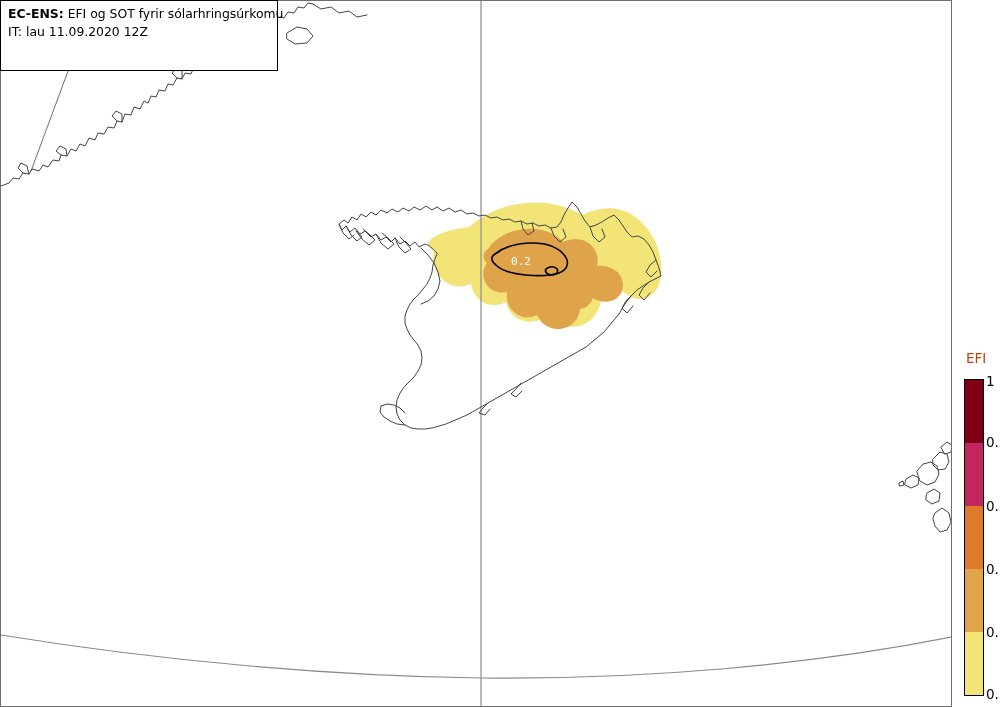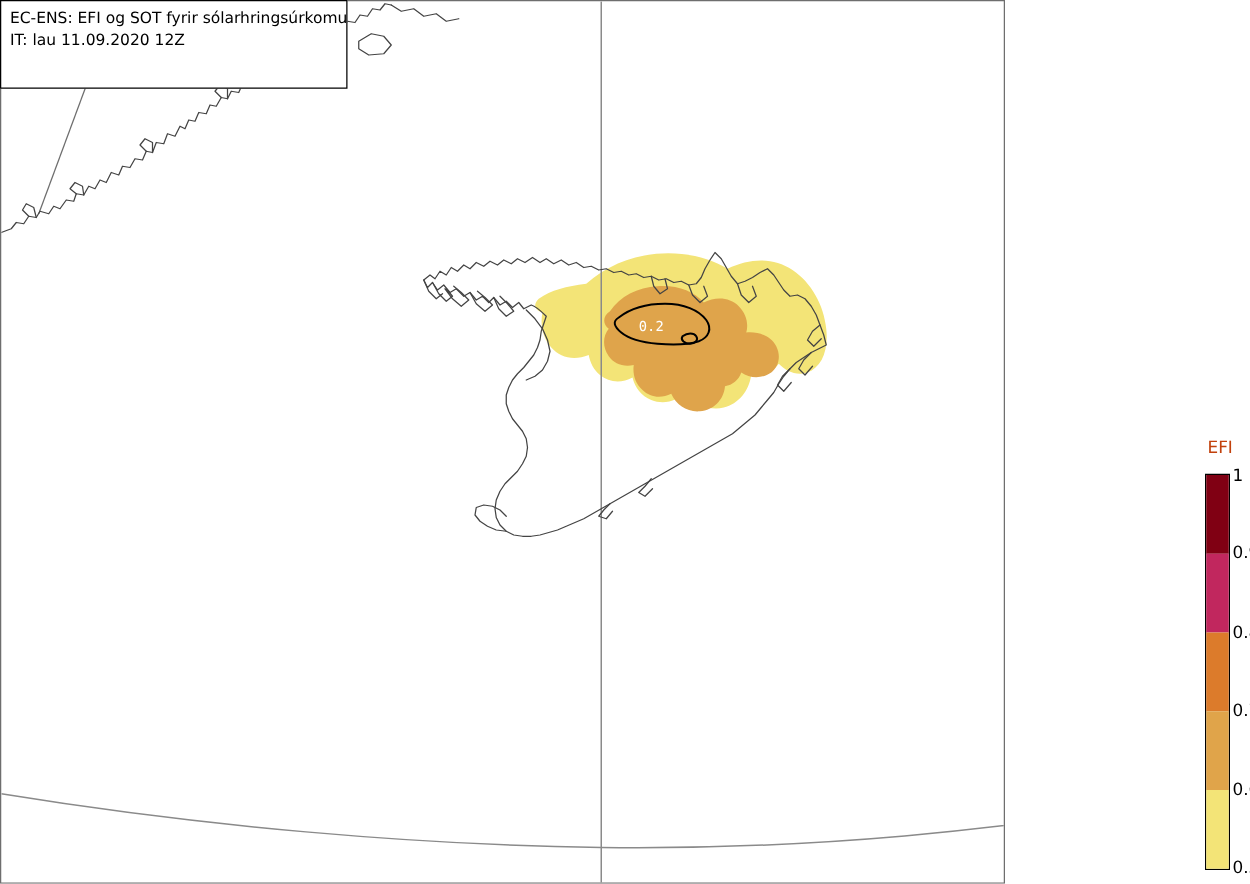--- a/index.html
+++ b/index.html
@@ -2,31 +2,31 @@
 <html><head>
 <meta charset="utf-8">
 <style>
   html,body{margin:0;padding:0;background:#ffffff;}
   body{width:1000px;height:707px;overflow:hidden;
        font-family:"DejaVu Sans","Liberation Sans",sans-serif;}
 
   #stage{position:relative;width:1000px;height:707px;background:#ffffff;}
 
   
-  #map-panel{position:absolute;left:0;top:0;width:804px;height:707px;
+  #map-panel{position:absolute;left:0;top:0;width:952px;height:707px;
              border:1px solid #6e6e6e;box-sizing:border-box;background:#fff;
              overflow:hidden;}
   #map-svg{position:absolute;left:0;top:0;width:952px;height:707px;display:block;}
 
   
   #info-box{position:absolute;left:0;top:0;width:278px;height:71px;
             background:#ffffff;border:1px solid #000;box-sizing:border-box;
             padding:5px 6px 0 7px;z-index:40;}
   #info-box div{font-size:12.4px;line-height:16.5px;color:#000;white-space:nowrap;}
-  #info-box b{font-weight:normal;}
+  #info-box b{font-weight:bold;}
   .ln2{padding-top:1px;}
   .ln3{padding-top:1px;}
 
   
   #colorbar-panel{position:absolute;left:952px;top:0;width:48px;height:707px;}
   #cb-title{position:absolute;left:14px;top:350px;font-size:13.5px;color:#c2410c;}
   #cb-bars{position:absolute;left:12px;top:379px;width:20px;height:317px;
            border:1px solid #000;box-sizing:border-box;}
   .cb-band{width:100%;height:20%;}
   .cb-tick{position:absolute;left:34px;font-size:13.5px;color:#000;

